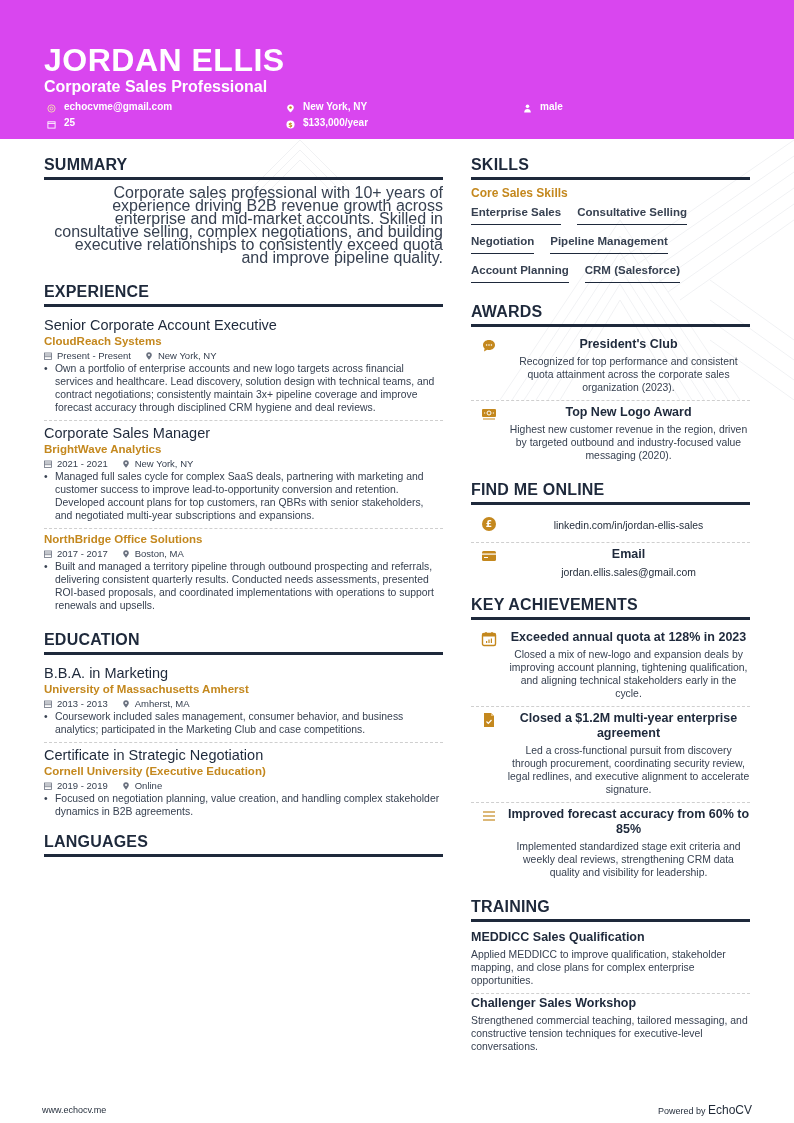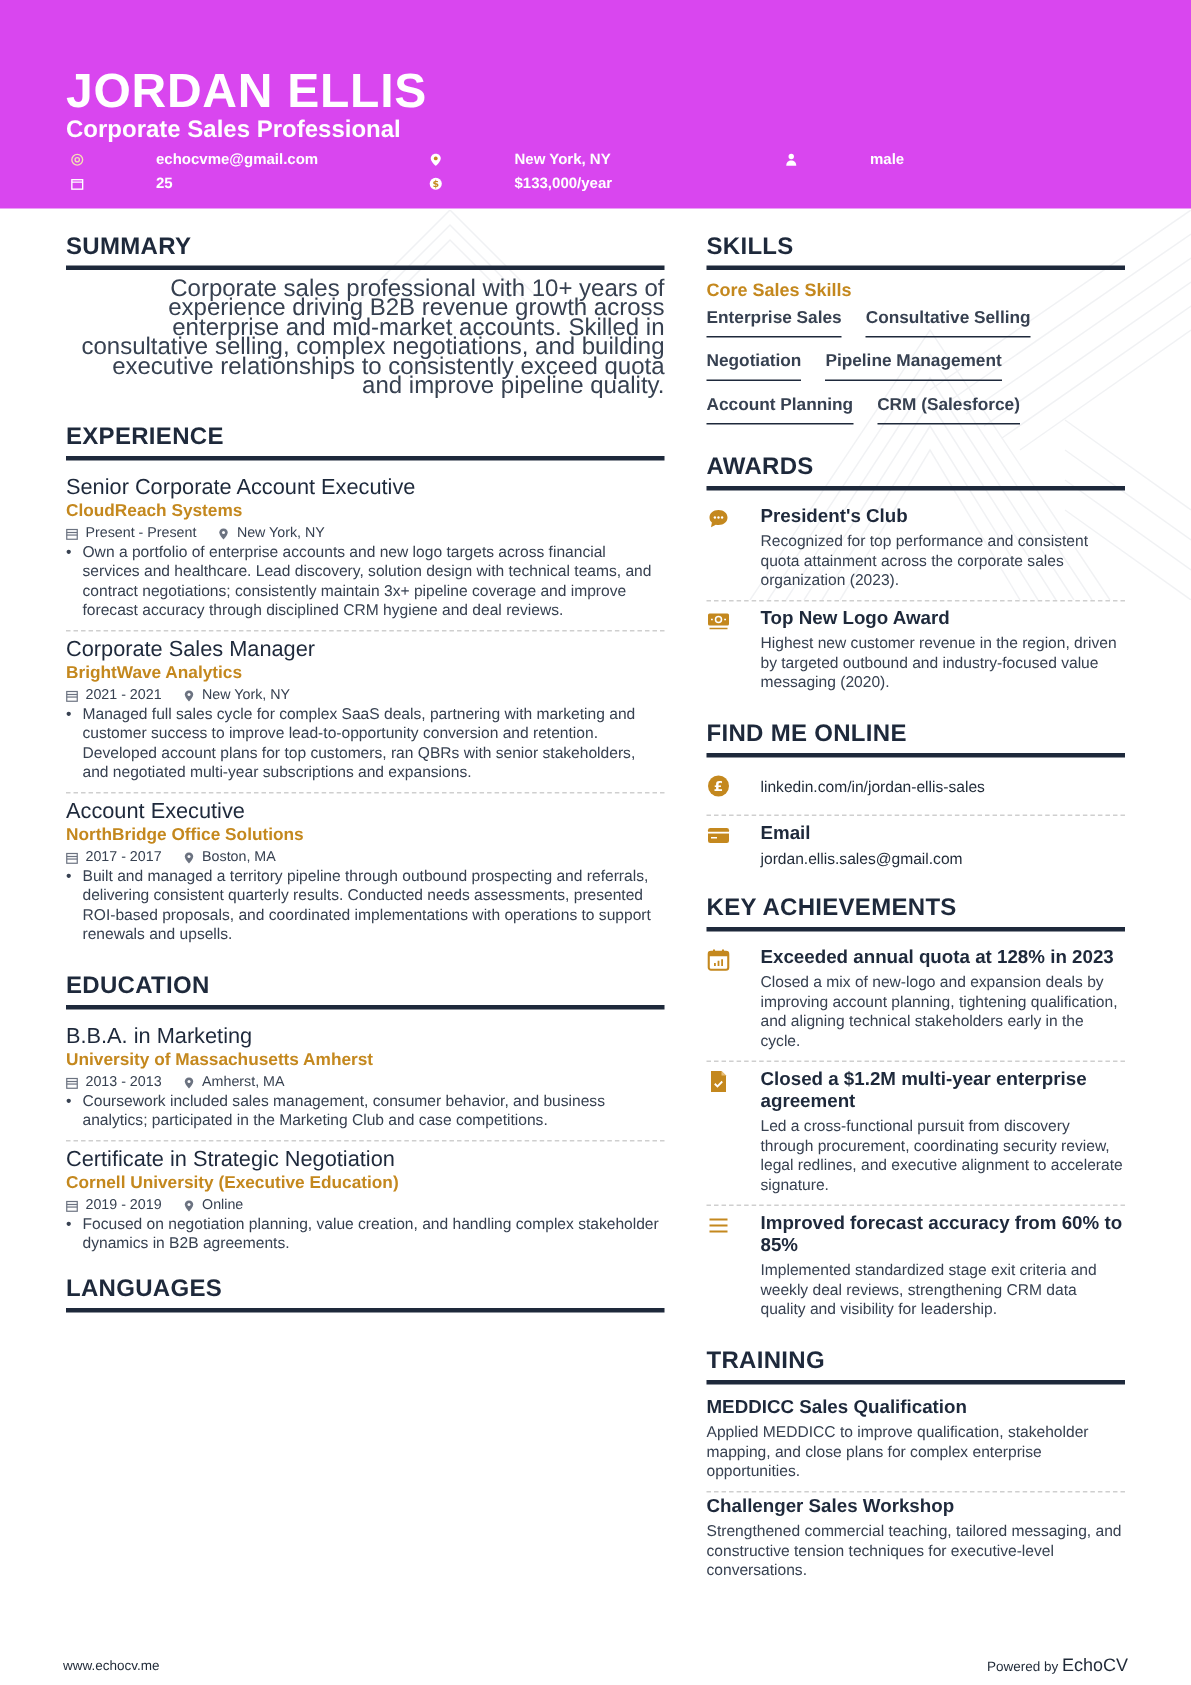--- a/index.html
+++ b/index.html
@@ -4,21 +4,21 @@
 <style>
   * { box-sizing: border-box; margin: 0; padding: 0; }
   html, body { width: 794px; height: 1123px; background: #ffffff; }
   body { position: relative; font-family: "Liberation Sans", "DejaVu Sans", sans-serif; color: #1f2937; overflow: hidden; }
 
   .bg-pattern { position: absolute; left: 240px; top: 140px; width: 554px; height: 260px; pointer-events: none; opacity: 0.55; }
 
   .header { position: absolute; left: 0; top: 0; width: 794px; height: 139px; background: #d946ef; color: #fff; }
   .header .name { position: absolute; left: 44px; top: 42px; font-size: 32px; font-weight: 700; letter-spacing: 0.5px; line-height: 36px; }
   .header .title { position: absolute; left: 44px; top: 77px; font-size: 16px; font-weight: 700; line-height: 20px; }
-  .contact { position: absolute; display: flex; align-items: flex-start; font-size: 10px; font-weight: 700; line-height: 12px; gap: 40px; }
+  .contact { position: absolute; display: flex; align-items: flex-end; font-size: 10px; font-weight: 700; line-height: 12px; }
   .contact .ic { width: 10px; height: 10px; margin-right: 8px; display: inline-flex; align-items: center; justify-content: center; }
   .contact .ic svg { width: 9px; height: 9px; }
 
   .col-left { position: absolute; left: 44px; top: 155px; width: 399px; }
   .col-right { position: absolute; left: 471px; top: 155px; width: 279px; }
 
   .section-title { font-size: 16px; font-weight: 700; color: #1e293b; line-height: 20px; padding-bottom: 2px; border-bottom: 3px solid #1e293b; margin-bottom: 6px; letter-spacing: 0.2px; }
 
   .summary-text { font-size: 16px; line-height: 13px; color: #374151; margin-bottom: 18px; text-align: right; }
 
@@ -29,21 +29,21 @@
   .entry-meta { display: flex; align-items: center; font-size: 9.5px; color: #374151; line-height: 13px; }
   .entry-meta .mi { display: inline-flex; align-items: center; margin-right: 14px; }
   .entry-meta svg { width: 8px; height: 8px; margin-right: 5px; }
   .bullet { display: flex; font-size: 10.4px; line-height: 13px; color: #374151; }
   .bullet .dot { width: 11px; flex: 0 0 11px; }
 
   .skills-cat { font-size: 12px; font-weight: 700; color: #c4881e; line-height: 15px; margin-top: 2px; }
   .skills-wrap { display: flex; flex-wrap: wrap; }
   .skill { font-size: 11.5px; font-weight: 700; color: #374151; line-height: 14px; padding: 4px 0 5px 0; border-bottom: 1.5px solid #1e293b; margin-right: 16px; margin-bottom: 5px; }
 
-  .icon-item { display: flex; padding: 4px 0 6px 0; border-bottom: 1px dashed #cfcfcf; }
+  .icon-item { display: flex; padding: 4px 0 6px 0; border-bottom: 1px dashed #cfcfcf; text-align: center; }
   .icon-item.last { border-bottom: none; }
   .icon-item .ii { width: 36px; flex: 0 0 36px; padding-top: 1px; }
   .icon-item .ii svg { width: 16px; height: 16px; }
   .icon-item .it { flex: 1; }
   .it-title { font-size: 12.5px; font-weight: 700; color: #1e293b; line-height: 15px; }
   .it-desc { font-size: 10.4px; line-height: 13px; color: #374151; margin-top: 3px; }
   .it-link { font-size: 10.4px; line-height: 13px; color: #1f2937; margin-top: 4px; }
 
   .training-item { padding: 2px 0 6px 0; border-bottom: 1px dashed #cfcfcf; }
   .training-item.last { border-bottom: none; }
@@ -187,21 +187,20 @@
             <span>New York, NY</span>
           </span>
       </div>
       <div class="bullet">
           <span class="dot">•</span>
           <span>Managed full sales cycle for complex SaaS deals, partnering with marketing and customer success to improve lead-to-opportunity conversion and retention. Developed account plans for top customers, ran QBRs with senior stakeholders, and negotiated multi-year subscriptions and expansions.</span>
         </div>
     </div>
 
     <div class="entry last">
-      <div class="entry-role">Account Executive</div>
       <div class="entry-org">NorthBridge Office Solutions</div>
       <div class="entry-meta">
         <span class="mi">
             <svg viewBox="0 0 8 8">
               <rect x="0.5" y="1" width="7" height="6.5" fill="none" stroke="#6b7280" stroke-width="0.8"></rect>
               <line x1="0.5" y1="3" x2="7.5" y2="3" stroke="#6b7280" stroke-width="0.8"></line>
               <line x1="0.5" y1="4.7" x2="7.5" y2="4.7" stroke="#6b7280" stroke-width="0.8"></line>
             </svg>
             <span>2017 - 2017</span>
           </span>

